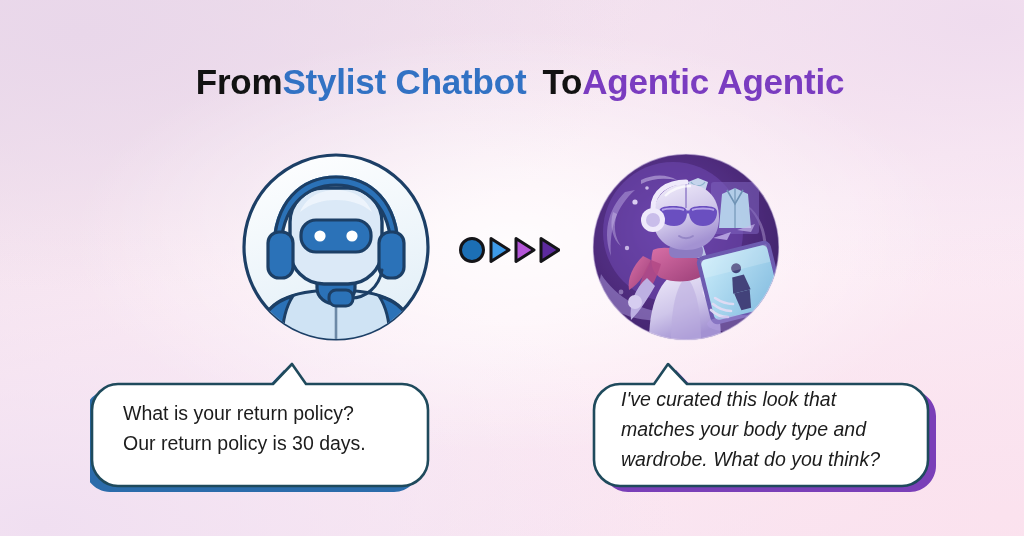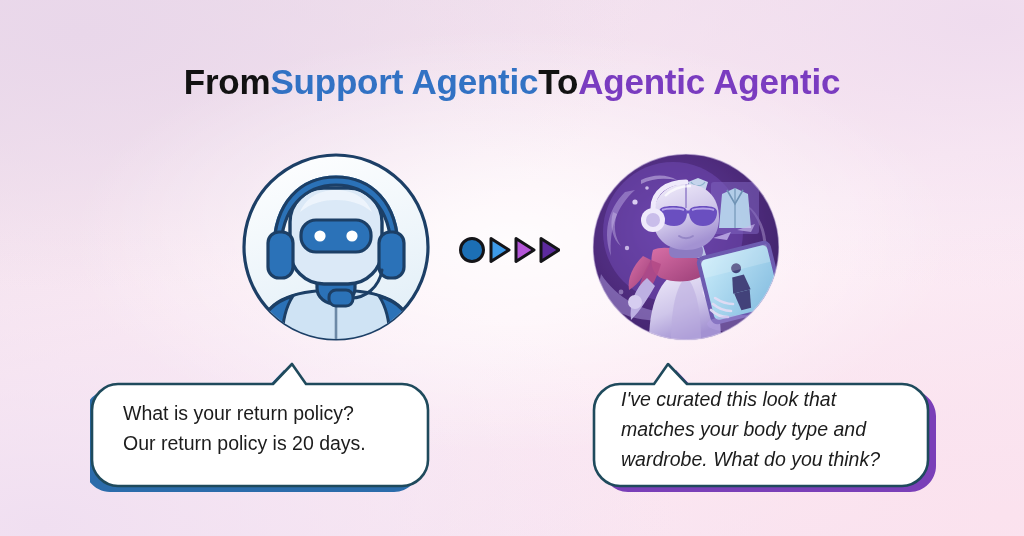--- a/index.html
+++ b/index.html
@@ -32,21 +32,21 @@
     top: 62px;
     left: 0;
     width: 1024px;
     text-align: center;
     font-size: 35px;
     font-weight: 700;
     letter-spacing: -0.2px;
     white-space: nowrap;
   }
   #title span { display: inline; }
-  .t-dark { color: #121212; }
+  .t-dark { color: #121212; margin-left: 16px; }
   .t-blue { color: #3272c4; }
   .t-purple { color: #7a3cc0; }
   .t-sp { display: inline-block; width: 9px; }
 
   
   .avatar-wrap {
     position: absolute;
     width: 190px;
     height: 190px;
   }
@@ -82,21 +82,21 @@
 
   #bubble-right { left: 592px; top: 362px; width: 346px; height: 130px; }
   #bubble-right .bubble-text { left: 29px; top: 22px; width: 300px; font-style: italic; }
 </style>
 </head>
 <body>
 
 <div id="stage">
 
   <div id="title">
-    <span class="t-dark">From</span><span class="t-sp"></span><span class="t-blue">Support Agentic</span><span class="t-sp"></span><span class="t-dark">To</span><span class="t-sp"></span><span class="t-purple">Agentic Agentic</span>
+    <span class="t-dark">From</span><span class="t-sp"></span><span class="t-blue">Stylist Chatbot</span><span class="t-sp"></span><span class="t-dark">To</span><span class="t-sp"></span><span class="t-purple">Agentic Agentic</span>
   </div>
 
   <div class="avatar-wrap" id="avatar-support">
     <svg viewBox="0 0 190 190" xmlns="http://www.w3.org/2000/svg" aria-hidden="true">
       <defs>
         <clipPath id="clipSupport">
             <circle cx="95" cy="95" r="92"></circle>
           </clipPath>
         <linearGradient id="supBg" x1="0" y1="0" x2="0.3" y2="1">
           <stop offset="0%" stop-color="#ffffff"></stop>
@@ -291,21 +291,21 @@
                L312 22
                C326 22 338 34 338 48
                L338 98
                C338 112 326 124 312 124
                L28 124
                C14 124 2 112 2 98
                L2 48
                C2 34 14 22 28 22 Z" fill="#ffffff" stroke="#1f4a5c" stroke-width="2.6" stroke-linejoin="round"></path>
     </svg>
     <div class="bubble-text">What is your return policy?
-Our return policy is 20 days.</div>
+Our return policy is 30 days.</div>
   </div>
 
   <div class="bubble" id="bubble-right">
     <svg class="bubble-svg" width="346" height="130" viewBox="0 0 346 130" xmlns="http://www.w3.org/2000/svg">
 
       <g transform="translate(8,6)">
         <path d="M28 22
                  L62 22
                  L76 2
                  L95 22

